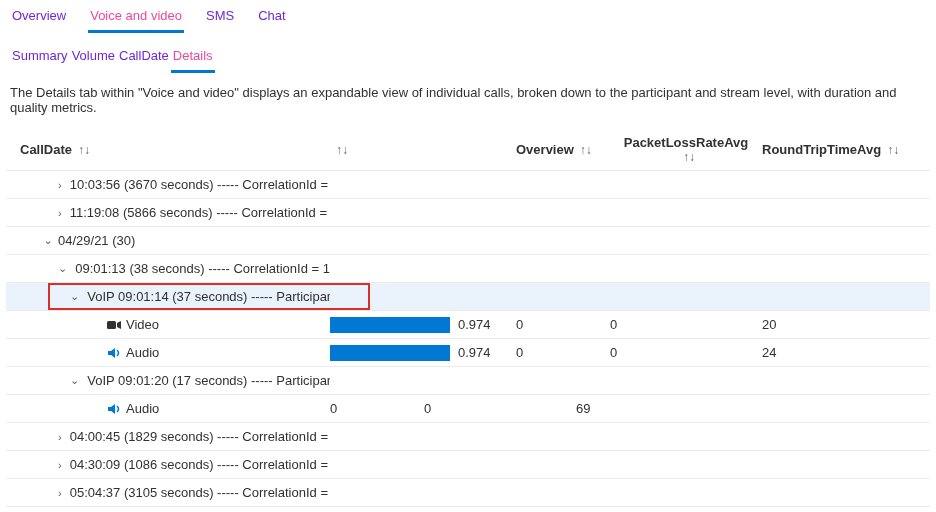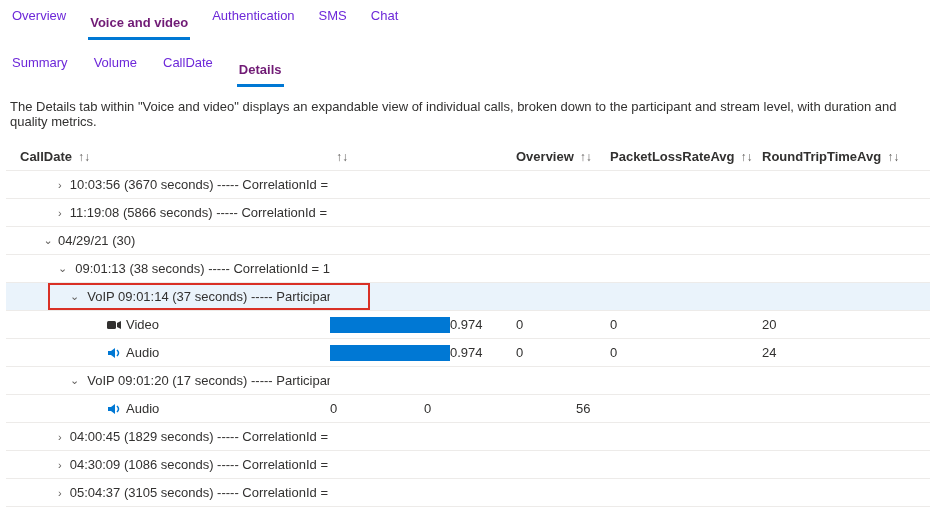--- a/index.html
+++ b/index.html
@@ -18,54 +18,52 @@
     gap: 20px;
     border-bottom: 1px solid transparent;
   }
   .topnav .tab, .subnav .tab {
     padding: 6px 2px 10px 2px;
     cursor: pointer;
     color: #6d28d9;
     position: relative;
   }
   .topnav .tab.active, .subnav .tab.active {
-    font-weight: 700;
-    color: #701a75;
-    margin-top: 7px;
+    font-weight: 400;
+    color: #ec4899;
   }
   .topnav .tab.active::after, .subnav .tab.active::after {
     content: "";
     position: absolute;
     left: 0; right: 0; bottom: 0;
     height: 3px;
     background: #0078d4;
   }
   .subnav {
     padding: 8px 10px 0 10px;
     display: flex;
-    gap: 22px;
   }
   .description {
     padding: 12px 10px 14px 10px;
     font-size: 13px;
     color: #323130;
   }
   .table-wrap { padding: 0 6px; }
   .thead {
     display: flex;
     font-weight: 600;
     font-size: 13px;
     padding: 6px 8px;
     border-bottom: 1px solid #edebe9;
   }
   .col { display: flex; align-items: center; }
   .col-calldate { width: 316px; padding-left: 6px;}
   .col-prop { width: 186px; }
   .col-jit { width: 94px; }
-  .col-pkt { width: 152px; }
+  .col-pkt { width: 152px; flex-direction: column; }
   .col-rtt { width: 150px; }
   .sort { margin-left: 6px; font-size: 12px; color: #605e5c; cursor: pointer; }
   .rows { font-size: 13px; }
   .row {
     display: flex;
     align-items: center;
     padding: 4px 8px;
     border-bottom: 1px solid #edebe9;
     min-height: 28px;
   }
@@ -83,21 +81,21 @@
     background: #eaf3fb;
     position: relative;
   }
   .hl::before {
     content:"";
     position:absolute;
     left:42px; right:560px; top:0; bottom:0;
     border:2px solid #d93025;
     pointer-events:none;
   }
-  .bar-cell { display:flex; align-items:center; gap:0; width:180px; }
+  .bar-cell { display:flex; align-items:center; gap:8px; width:180px; }
   .bar { height:16px; background:#0078d4; }
   svg { display:inline-block; vertical-align:middle; }
 </style>
 </head>
 <body>
 
 <svg width="0" height="0" style="position:absolute">
   <defs>
     <g id="phone-icon">
       <rect x="1" y="3" width="14" height="10" rx="2" fill="#d93025"></rect>
@@ -114,21 +112,20 @@
     <g id="audio-icon">
       <path d="M2 6 L5 6 L9 3 L9 13 L5 10 L2 10 Z" fill="#0078d4"></path>
       <path d="M11 5 C13 7 13 9 11 11" stroke="#0078d4" stroke-width="1.5" fill="none"></path>
     </g>
   </defs>
 </svg>
 
 <div class="topnav">
   <div class="tab">Overview</div>
   <div class="tab active">Voice and video</div>
-  <div class="tab">Authentication</div>
   <div class="tab">SMS</div>
   <div class="tab">Chat</div>
 </div>
 
 <div class="subnav">
   <div class="tab">Summary</div>
   <div class="tab">Volume</div>
   <div class="tab">CallDate</div>
   <div class="tab active">Details</div>
 </div>
@@ -254,21 +251,21 @@
 
     <div class="row">
       <div class="label indent5">
         <svg width="16" height="16">
             <use href="#audio-icon"></use>
           </svg>
         <span>Audio</span>
       </div>
       <div class="c-jit">0</div>
       <div class="c-pkt">0</div>
-      <div class="c-rtt">56</div>
+      <div class="c-rtt">69</div>
     </div>
 
     <div class="row">
       <div class="label indent2">
         <span class="chev">›</span>
         <svg width="16" height="16">
             <use href="#phone-icon"></use>
           </svg>
         <span>04:00:45 (1829 seconds) ----- CorrelationId = fb53</span>
       </div>

